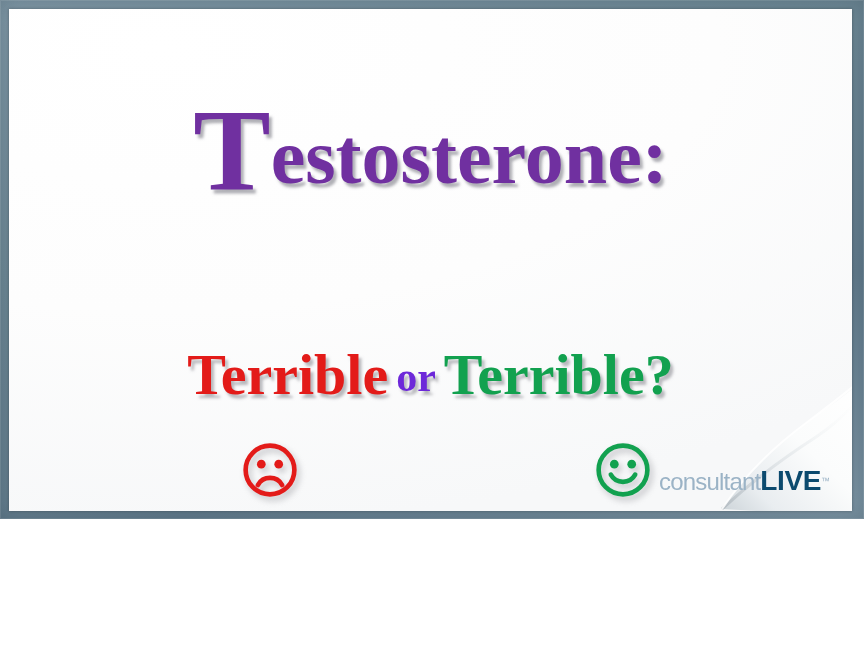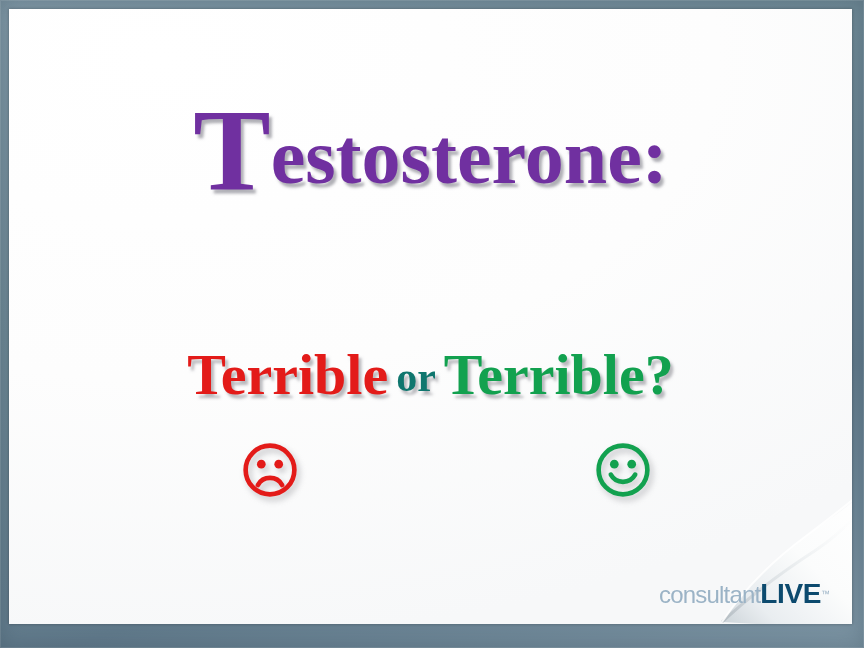--- a/index.html
+++ b/index.html
@@ -11,24 +11,24 @@
     width: 864px;
     height: 672px;
     overflow: hidden;
     font-family: "Liberation Serif", serif;
   }
 
   
   #slide-frame {
     position: relative;
     width: 864px;
-    height: 648px;
+    height: 519px;
     box-sizing: border-box;
     background: linear-gradient(160deg, #7f97a5 0%, #6d8794 35%, #60798a 70%, #7b93a2 100%);
-    padding: 9px 12px 24px 9px;
+    padding: 9px 12px 8px 9px;
   }
   
   #slide-frame::before {
     content: "";
     position: absolute;
     inset: 0;
     pointer-events: none;
     box-shadow: inset 0 0 0 1px rgba(255,255,255,0.10),
                 inset 0 0 22px rgba(40,60,75,0.28);
   }
@@ -88,21 +88,21 @@
     white-space: nowrap;
   }
   .sub-word {
     font-family: "Liberation Serif", serif;
     font-weight: bold;
     font-size: 58px;
     text-shadow: 3px 4px 3px rgba(120,120,128,0.50);
   }
   #word-terrible { color: #e31b19; }
   #word-or {
-    color: #0f766e;
+    color: #6d28d9;
     font-size: 42px;
     padding: 0 8px;
     vertical-align: 3px;
   }
   #word-terrific { color: #12a14f; }
 
   
   #faces-row {
     position: absolute;
     left: 0;

